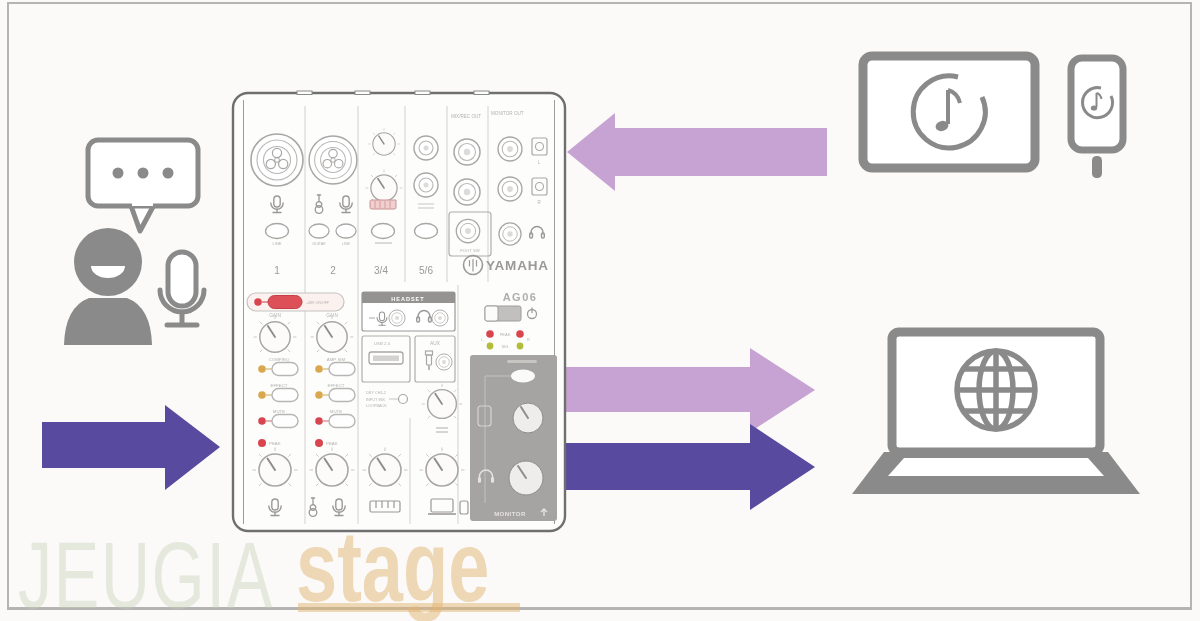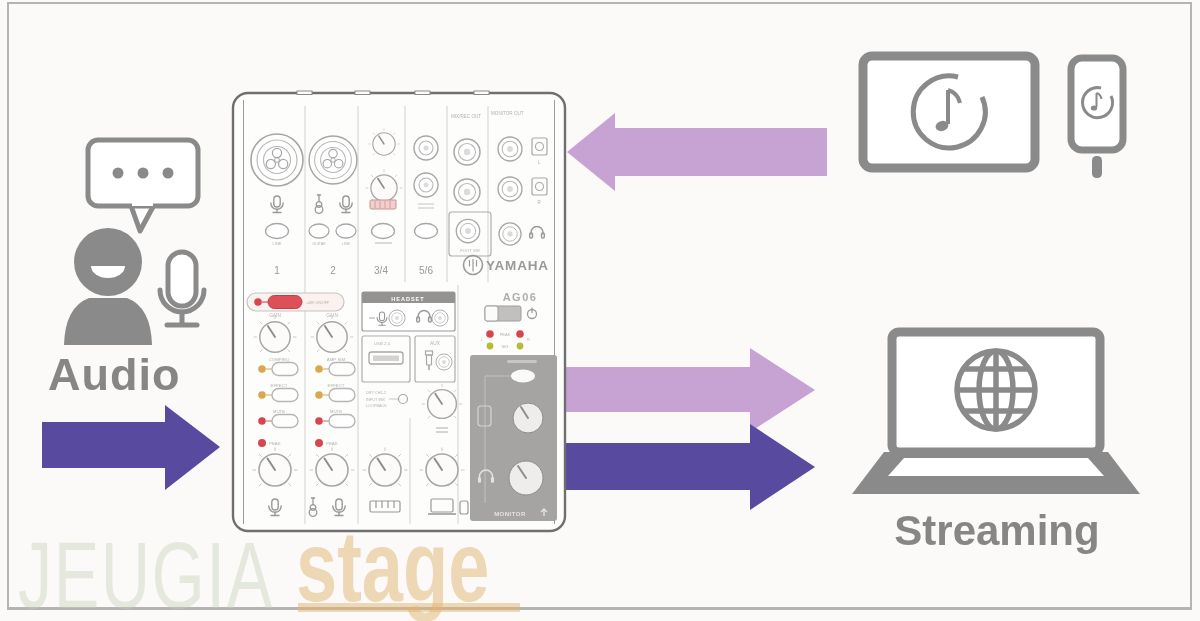--- a/index.html
+++ b/index.html
@@ -61,21 +61,20 @@
       <path d="M9,210 Q10,172 34,163 L72,163 Q96,172 97,210 Z" fill="#8a8a8a"></path>
     </g>
     <g fill="none" stroke="#8a8a8a" stroke-width="5" stroke-linecap="round">
       <rect x="113" y="117" width="28" height="54" rx="14" fill="#ffffff"></rect>
       <path d="M105,155 a22,22 0 0 0 44,0"></path>
       <line x1="127" y1="177" x2="127" y2="188"></line>
       <line x1="112" y1="190" x2="142" y2="190"></line>
     </g>
   </svg>
 
-  <div class="abs big-label z1" id="audio-label">Audio</div>
 
   <svg class="abs z1" style="left:858px;top:50px;" width="280" height="130" viewBox="0 0 280 130">
     <g>
       <rect x="5" y="6" width="172" height="112" rx="9" fill="#ffffff" stroke="#8a8a8a" stroke-width="9"></rect>
       <g stroke="#8a8a8a" fill="none">
         <path d="M100,27 A36,36 0 1 0 124,47" stroke-width="5"></path>
         <line x1="90" y1="74" x2="90" y2="40" stroke-width="4"></line>
         <path d="M90,40 q10,3 12,13" stroke-width="4"></path>
         <ellipse cx="84" cy="76" rx="6.5" ry="5" fill="#8a8a8a" stroke="none" transform="rotate(-15 84 76)"></ellipse>
       </g>
@@ -100,21 +99,20 @@
       <ellipse cx="144" cy="64" rx="17" ry="39"></ellipse>
       <line x1="144" y1="25" x2="144" y2="103"></line>
       <line x1="105" y1="64" x2="183" y2="64"></line>
       <line x1="111" y1="43" x2="177" y2="43"></line>
       <line x1="111" y1="85" x2="177" y2="85"></line>
     </g>
     <polygon points="32,126 256,126 288,168 0,168" fill="#8a8a8a"></polygon>
     <polygon points="52,132 236,132 252,150 36,150" fill="#ffffff"></polygon>
   </svg>
 
-  <div class="abs big-label z1" id="streaming-label">Streaming</div>
 
   <svg class="abs z2" style="left:227px;top:88px;" width="342" height="448" viewBox="0 0 342 448">
     <defs>
       <g id="jack">
         <circle r="13" fill="#fff" stroke="#aaa8a6" stroke-width="1.5"></circle>
         <circle r="8.5" fill="none" stroke="#b8b6b4" stroke-width="1.1"></circle>
         <circle r="3.2" fill="#dddbd9"></circle>
       </g>
       <g id="combo">
         <circle r="26" fill="#fff" stroke="#a9a7a5" stroke-width="1.6"></circle>

